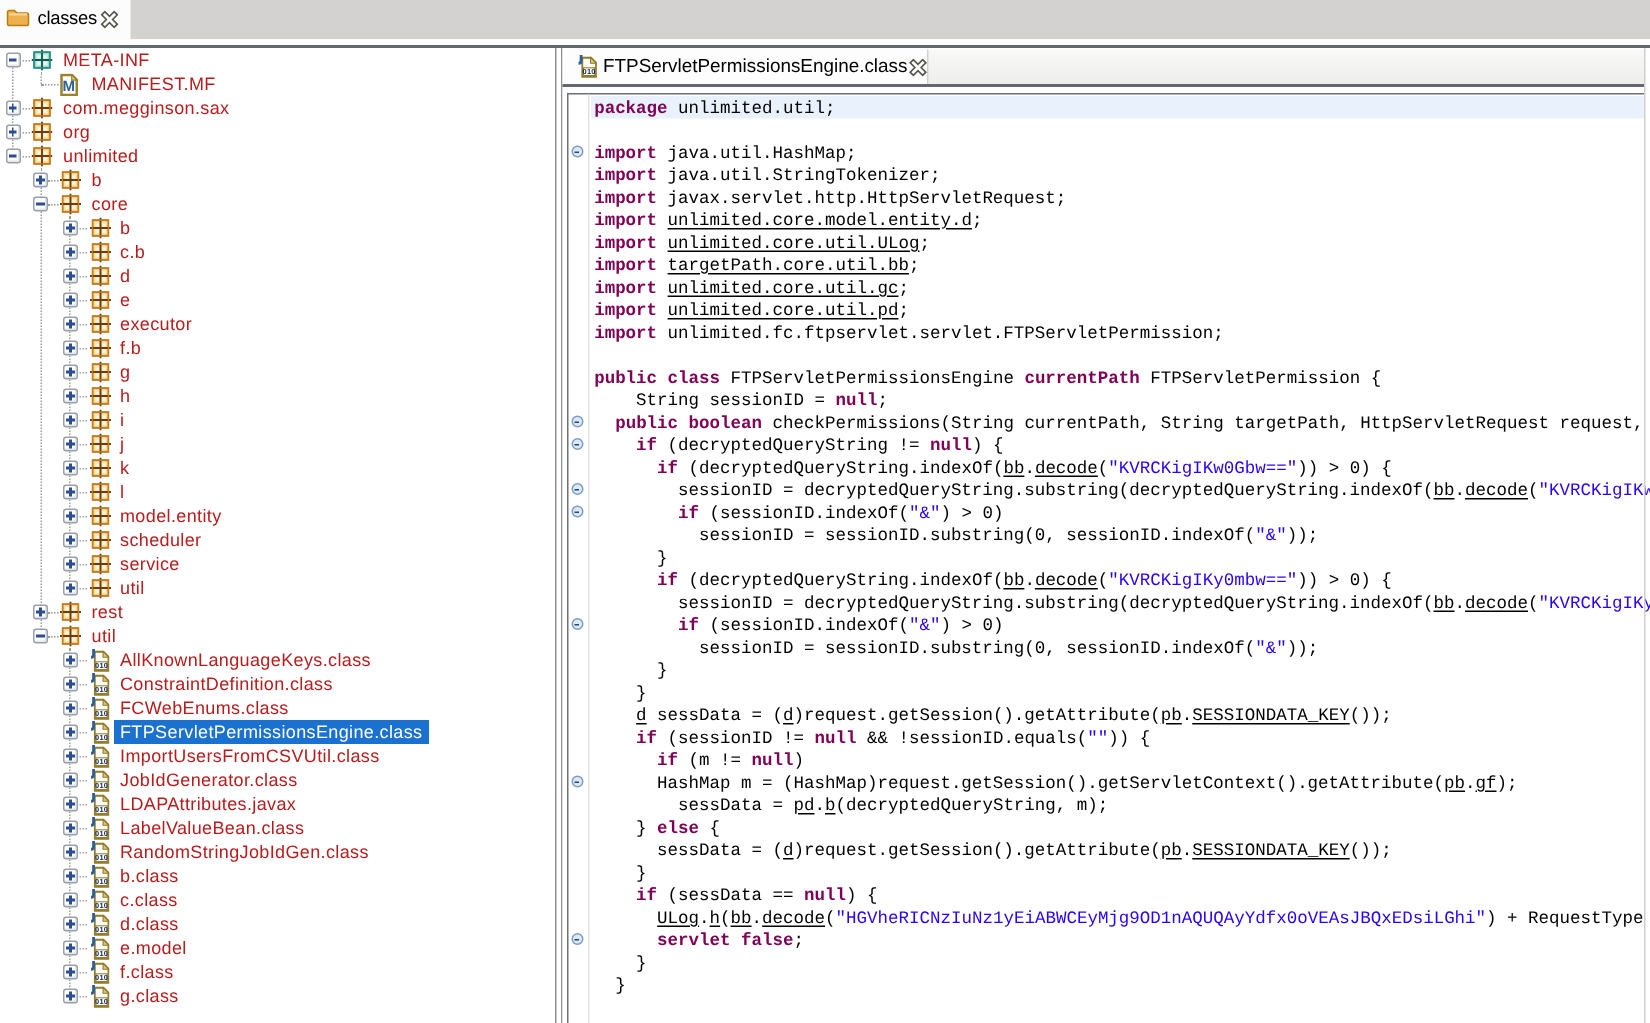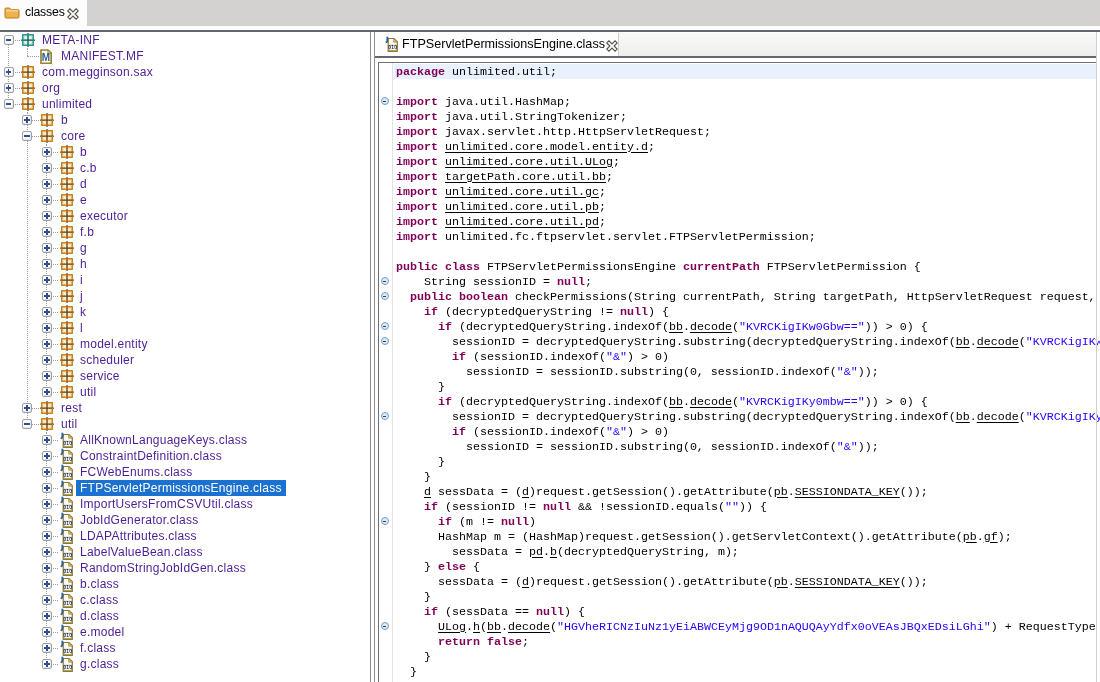--- a/index.html
+++ b/index.html
@@ -11,21 +11,21 @@
 #tab1txt { position:absolute; left:25px; top:4.5px; font-size:12.3px; letter-spacing:-0.2px; color:#000; }
 
 #tree { position:absolute; left:0; top:31.6px; width:370px; height:650.4px; background:#fff; }
 .vsep { position:absolute; top:31.6px; height:650.4px; width:1px; background:#8f8f8f; }
 .dv { position:absolute; width:0; border-left:1px dotted #9b9b9b; }
 .dh { position:absolute; height:0; border-top:1px dotted #9b9b9b; }
 .xbox { position:absolute; width:10px; height:10px; background:#fff; border:1px solid #99a0a8; border-radius:2px; box-shadow:inset -1px -1px 0 #e3e6ea; }
 .mh { position:absolute; left:1.2px; top:3.2px; width:5.6px; height:1.6px; background:#2d4e91; }
 .mv { position:absolute; left:3.2px; top:1.2px; width:1.6px; height:5.6px; background:#2d4e91; }
 .ti { position:absolute; width:14px; height:16px; }
-.tl { position:absolute; height:16px; line-height:16.5px; font-size:12px; letter-spacing:0.25px; color:#4c1d95; white-space:pre; }
+.tl { position:absolute; height:16px; line-height:16.5px; font-size:12px; letter-spacing:0.25px; color:#b91c1c; white-space:pre; }
 .tsel { position:absolute; height:15.5px; line-height:16px; font-size:12px; letter-spacing:0.25px; color:#fff; background:#1B71D0; padding:0 4px; margin:0 -4px; white-space:pre; }
 
 #cpanel { position:absolute; left:375px; top:31.6px; width:725px; height:650.4px; background:#fff; }
 #cstrip { position:absolute; left:377px; top:32.6px; width:719px; height:24px; background:linear-gradient(#f9f9f8,#ededeb); }
 #ctab { position:absolute; left:377px; top:32.6px; width:242px; height:24px; background:#fdfdfd; border-right:1px solid #cfcfcf; }
 #ctabtxt { position:absolute; left:402px; top:37px; font-size:12.6px; color:#000; }
 #cline { position:absolute; left:375px; top:56.4px; width:721px; height:1.6px; background:#63666f; }
 #cbox { position:absolute; left:377.5px; top:61.5px; width:718.5px; height:620.5px; background:#fff;
         border-top:1px solid #6e7076; border-left:1px solid #6e7076; }
 #gutline { position:absolute; left:391.5px; top:62.5px; width:1px; height:619.5px; background:#e2e2e2; }
@@ -634,21 +634,21 @@
       <div class="mh"></div>
       <div class="mv"></div>
     </div>
     <div class="ti" style="left:59.5px;top:527.5px"><svg width="13" height="16" viewBox="0 0 13 16" style="">
         <path d="M3.2 2.5 H9 L12.3 5.8 V15.3 H3.2 Z" fill="#FDFDF6" stroke="#8F7B2B" stroke-width="1.2"></path>
         <path d="M8.7 2.4 L12.4 6.1 H8.7 Z" fill="#E3C77E" stroke="#8F7B2B" stroke-width="0.7"></path>
         <path d="M2.4 0.7 v3.6 q0 1.9 -1.7 1.9" fill="none" stroke="#2B5F9E" stroke-width="1.9"></path>
         <rect x="3.9" y="9.2" width="7.6" height="5.1" fill="#fff" stroke="#8F7B2B" stroke-width="0.7"></rect>
         <text x="7.75" y="13.45" font-family="Liberation Sans" font-size="4.9" font-weight="bold" fill="#0E1F55" text-anchor="middle" letter-spacing="0.25">010</text>
       </svg></div>
-    <div class="tl" style="left:80.0px;top:528px">LDAPAttributes.class</div>
+    <div class="tl" style="left:80.0px;top:528px">LDAPAttributes.javax</div>
     <div class="xbox" style="left:41.8px;top:547px">
       <div class="mh"></div>
       <div class="mv"></div>
     </div>
     <div class="ti" style="left:59.5px;top:543.5px"><svg width="13" height="16" viewBox="0 0 13 16" style="">
         <path d="M3.2 2.5 H9 L12.3 5.8 V15.3 H3.2 Z" fill="#FDFDF6" stroke="#8F7B2B" stroke-width="1.2"></path>
         <path d="M8.7 2.4 L12.4 6.1 H8.7 Z" fill="#E3C77E" stroke="#8F7B2B" stroke-width="0.7"></path>
         <path d="M2.4 0.7 v3.6 q0 1.9 -1.7 1.9" fill="none" stroke="#2B5F9E" stroke-width="1.9"></path>
         <rect x="3.9" y="9.2" width="7.6" height="5.1" fill="#fff" stroke="#8F7B2B" stroke-width="0.7"></rect>
         <text x="7.75" y="13.45" font-family="Liberation Sans" font-size="4.9" font-weight="bold" fill="#0E1F55" text-anchor="middle" letter-spacing="0.25">010</text>
@@ -761,21 +761,20 @@
   <div id="code">
       <div class="cl"><b>package</b> unlimited.util;</div>
 <div class="cl"></div>
 <div class="cl"><b>import</b> java.util.HashMap;</div>
 <div class="cl"><b>import</b> java.util.StringTokenizer;</div>
 <div class="cl"><b>import</b> javax.servlet.http.HttpServletRequest;</div>
 <div class="cl"><b>import</b> <u>unlimited.core.model.entity.d</u>;</div>
 <div class="cl"><b>import</b> <u>unlimited.core.util.ULog</u>;</div>
 <div class="cl"><b>import</b> <u>targetPath.core.util.bb</u>;</div>
 <div class="cl"><b>import</b> <u>unlimited.core.util.gc</u>;</div>
-<div class="cl"><b>import</b> <u>unlimited.core.util.pb</u>;</div>
 <div class="cl"><b>import</b> <u>unlimited.core.util.pd</u>;</div>
 <div class="cl"><b>import</b> unlimited.fc.ftpservlet.servlet.FTPServletPermission;</div>
 <div class="cl"></div>
 <div class="cl"><b>public</b> <b>class</b> FTPServletPermissionsEngine <b>currentPath</b> FTPServletPermission {</div>
 <div class="cl">    String sessionID = <b>null</b>;</div>
 <div class="cl">  <b>public</b> <b>boolean</b> checkPermissions(String currentPath, String targetPath, HttpServletRequest request,</div>
 <div class="cl">    <b>if</b> (decryptedQueryString != <b>null</b>) {</div>
 <div class="cl">      <b>if</b> (decryptedQueryString.indexOf(<u>bb</u>.<u>decode</u>(<i>"KVRCKigIKw0Gbw=="</i>)) &gt; 0) {</div>
 <div class="cl">        sessionID = decryptedQueryString.substring(decryptedQueryString.indexOf(<u>bb</u>.<u>decode</u>(<i>"KVRCKigIKw0G</i></div>
 <div class="cl">        <b>if</b> (sessionID.indexOf(<i>"&amp;"</i>) &gt; 0)</div>
@@ -790,21 +789,21 @@
 <div class="cl">    <u>d</u> sessData = (<u>d</u>)request.getSession().getAttribute(<u>pb</u>.<u>SESSIONDATA_KEY</u>());</div>
 <div class="cl">    <b>if</b> (sessionID != <b>null</b> &amp;&amp; !sessionID.equals(<i>""</i>)) {</div>
 <div class="cl">      <b>if</b> (m != <b>null</b>)</div>
 <div class="cl">      HashMap m = (HashMap)request.getSession().getServletContext().getAttribute(<u>pb</u>.<u>gf</u>);</div>
 <div class="cl">        sessData = <u>pd</u>.<u>b</u>(decryptedQueryString, m);</div>
 <div class="cl">    } <b>else</b> {</div>
 <div class="cl">      sessData = (<u>d</u>)request.getSession().getAttribute(<u>pb</u>.<u>SESSIONDATA_KEY</u>());</div>
 <div class="cl">    }</div>
 <div class="cl">    <b>if</b> (sessData == <b>null</b>) {</div>
 <div class="cl">      <u>ULog</u>.<u>h</u>(<u>bb</u>.<u>decode</u>(<i>"HGVheRICNzIuNz1yEiABWCEyMjg9OD1nAQUQAyYdfx0oVEAsJBQxEDsiLGhi"</i>) + RequestType</div>
-<div class="cl">      <b>return</b> <b>false</b>;</div>
+<div class="cl">      <b>servlet</b> <b>false</b>;</div>
 <div class="cl">    }</div>
 <div class="cl">  }</div>
     </div>
   <div class="fold" style="top:97.0px">
       <div class="fm"></div>
     </div>
     <div class="fold" style="top:277.0px">
       <div class="fm"></div>
     </div>
     <div class="fold" style="top:292.0px">

